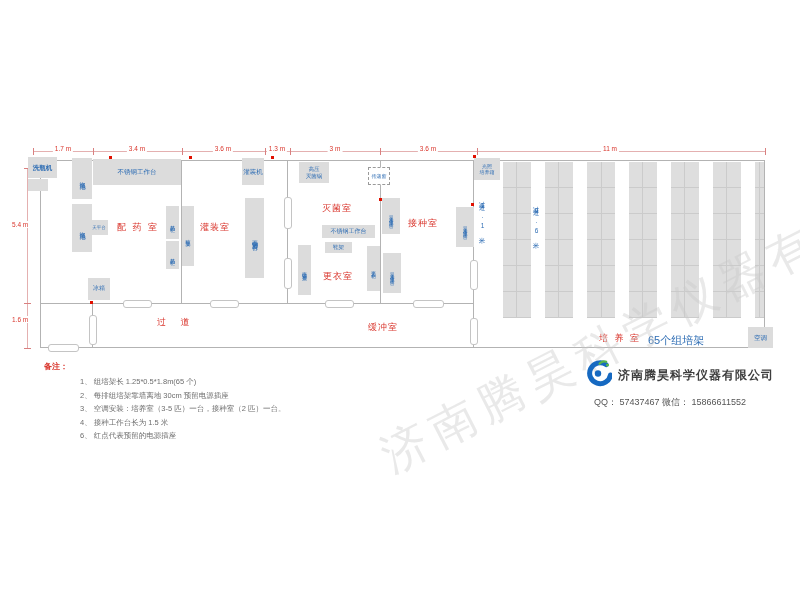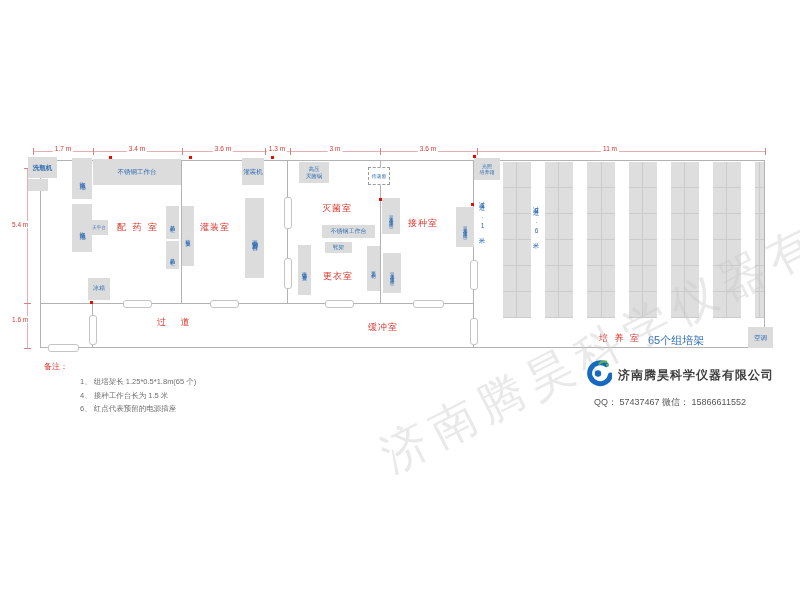--- a/index.html
+++ b/index.html
@@ -23,21 +23,21 @@
             transform:translateX(-50%);z-index:2;white-space:nowrap;}
   .dimlabel.side{transform:none;}
   .bar{position:absolute;background-color:#dedede;z-index:1;
        background-image:
          linear-gradient(90deg,transparent 0,transparent calc(50% - .5px),#cbcbcb calc(50% - .5px),#cbcbcb calc(50% + .5px),transparent calc(50% + .5px)),
          repeating-linear-gradient(180deg,transparent 0,transparent 25px,#cbcbcb 25px,#cbcbcb 26px);}
   .watermark{position:absolute;left:385px;top:428px;transform:rotate(-27deg);transform-origin:0 50%;
              font-size:46px;letter-spacing:8px;color:#c9c9c9;opacity:.4;white-space:nowrap;
              z-index:6;pointer-events:none;}
   .notes{position:absolute;left:44px;top:361px;z-index:4;}
-  .notes-title{color:#d9342b;font-size:8px;font-weight:normal;margin-bottom:4px;}
+  .notes-title{color:#d9342b;font-size:8px;font-weight:bold;margin-bottom:4px;}
   .note-col{position:absolute;top:375px;color:#6e6e6e;font-size:7.5px;line-height:13.5px;z-index:4;margin-left:36px;}
   .note-col.left{left:44px;}
   .note-col.right{left:246px;}
   .company{position:absolute;left:586px;top:360px;z-index:7;}
   .company-head{display:flex;align-items:center;}
   .company-name{font-size:12px;font-weight:bold;color:#3d3d3d;letter-spacing:1px;margin-left:6px;}
   .company-lines{margin-top:5px;margin-left:8px;font-size:9px;color:#555;line-height:13px;}
 </style>
 </head>
 <body>
@@ -156,20 +156,22 @@
       <div class="dimlabel side" style="left: 10px; top: 316px;">1.6 m</div>
     </div>
 
   <div class="watermark">济南腾昊科学仪器有限公司</div>
 
   <div class="notes">
     <div class="notes-title">备注：</div>
   </div>
   <div class="note-col left">
       <div>1、 组培架长 1.25*0.5*1.8m(65 个)</div>
+      <div>2、 每排组培架靠墙离地 30cm 预留电源插座</div>
+      <div>3、 空调安装：培养室（3-5 匹）一台，接种室（2 匹）一台。</div>
       <div>4、 接种工作台长为 1.5 米</div>
       <div>6、 红点代表预留的电源插座</div>
     </div>
 
   <div class="company">
     <div class="company-head">
       <span>
         <svg width="26" height="27" viewBox="0 0 26 26">
           <path d="M20 4 A10.5 10.5 0 1 0 24.5 14.5" fill="none" stroke="#1669c1" stroke-width="5" stroke-linecap="round"></path>
           <path d="M13 4 Q16 -0.5 21 1.5" fill="none" stroke="#59b54d" stroke-width="2"></path>

